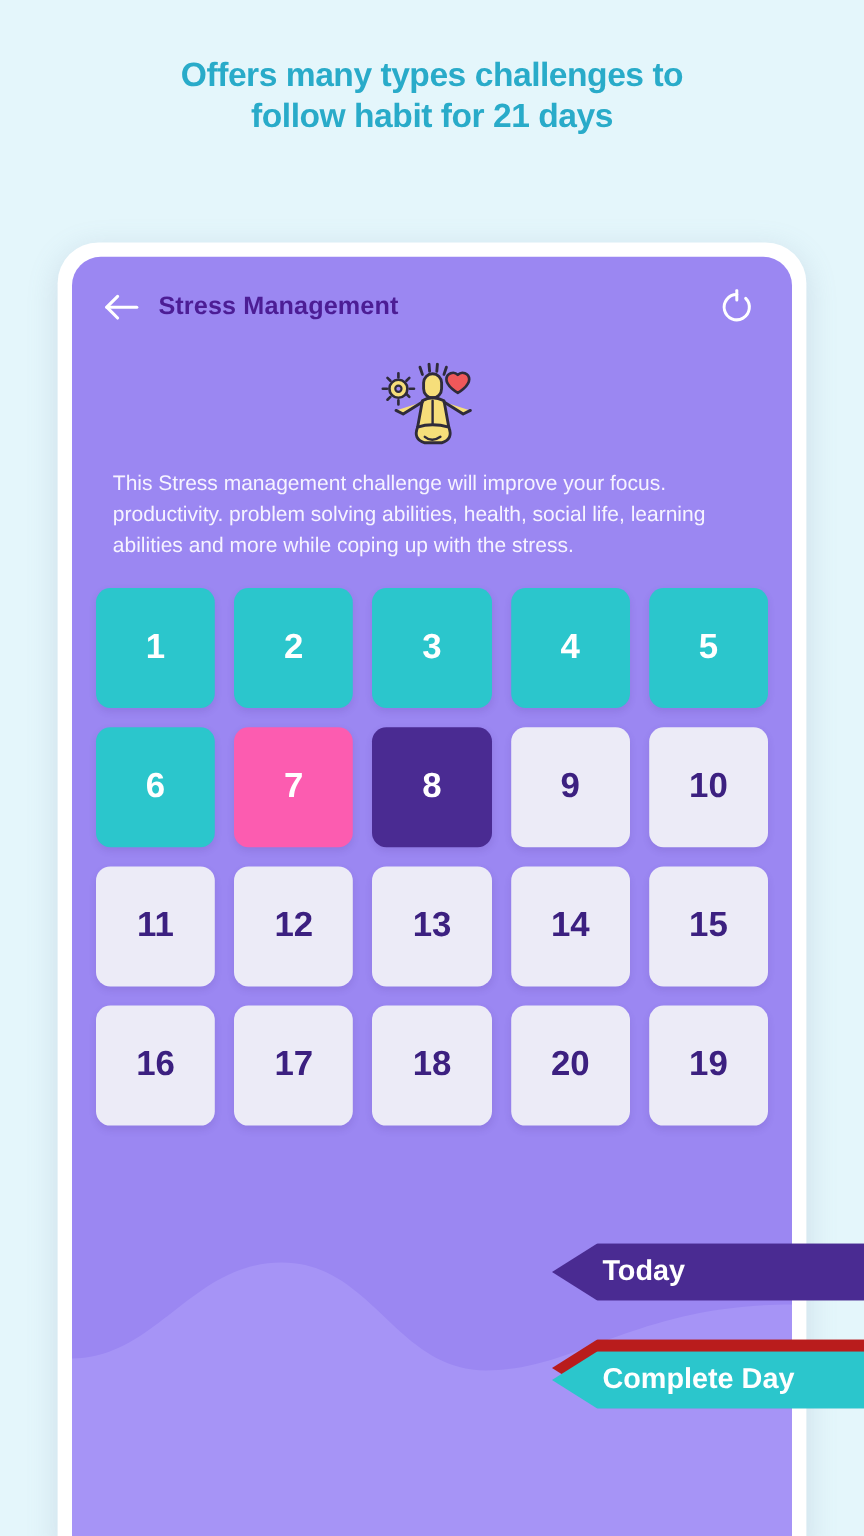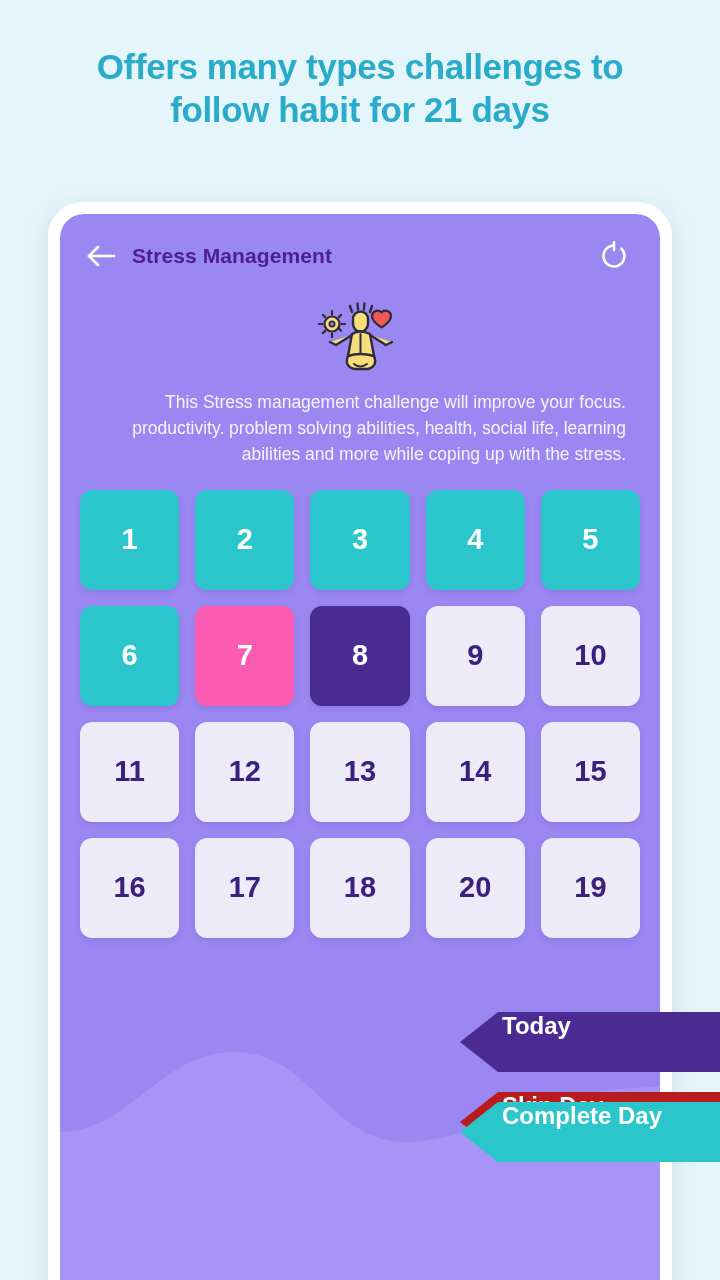--- a/index.html
+++ b/index.html
@@ -8,21 +8,21 @@
     background:#e4f6fb;
     font-family:"Liberation Sans", sans-serif;
     overflow:hidden;
   }
   #root { position:relative; width:720px; height:1280px; background:#e4f6fb; }
 
   
   .promo-heading {
     position:absolute; left:0; top:46px; width:720px;
     text-align:center;
-    font-size:35px; font-weight:bold; line-height:1.22;
+    font-size:28px; font-weight:bold; line-height:1.22;
     color:#29abc9;
     letter-spacing:-0.4px;
     padding:0 24px;
   }
   .promo-heading .line { display:block; }
 
   
   .phone-frame {
     position:absolute; left:48px; top:202px;
     width:624px; height:1090px;
@@ -66,21 +66,21 @@
     cursor:pointer; flex:0 0 auto;
   }
 
   
   .hero-icon { position:relative; z-index:3; display:flex; justify-content:center; margin-top:4px; }
 
   
   .challenge-desc {
     position:relative; z-index:3;
     margin:14px 34px 4px 34px;
-    text-align:right;
+    text-align:left;
     color:#f6f3ff;
     font-size:17.5px;
     line-height:1.48;
   }
 
   
   .day-grid {
     position:relative; z-index:3;
     margin:22px 20px 0 20px;
     display:grid;
@@ -97,26 +97,27 @@
   }
   .day-tile.complete { background:#2bc6cc; color:#ffffff; }
   .day-tile.skipped  { background:#fc5cb0; color:#ffffff; }
   .day-tile.today    { background:#4a2b92; color:#ffffff; }
   .day-tile.upcoming { background:#ecebf7; color:#3c2080; }
 
   
   .legend { position:absolute; right:0; z-index:6; width:260px; }
   .ribbon {
     position:relative;
-    height:60px;
-    display:flex; align-items:flex-start;
+    height:48px;
+    display:flex; align-items:center;
     padding-left:42px;
     color:#ffffff;
     font-size:24px; font-weight:bold;
     filter:drop-shadow(0 6px 7px rgba(60,30,120,0.26));
+    margin-top:24px;
   }
   .ribbon-today    { background:#4a2b92; }
   .ribbon-skip     { background:#b91c1c; }
   .ribbon-complete { background:#2bc6cc; }
   .ribbon { clip-path:polygon(38px 0, 100% 0, 100% 100%, 38px 100%, 0 50%); }
   .legend-today    { top:1012px; }
   .legend-skip     { top:1092px; }
   .legend-complete { top:1102px; }
 </style>
 </head>

